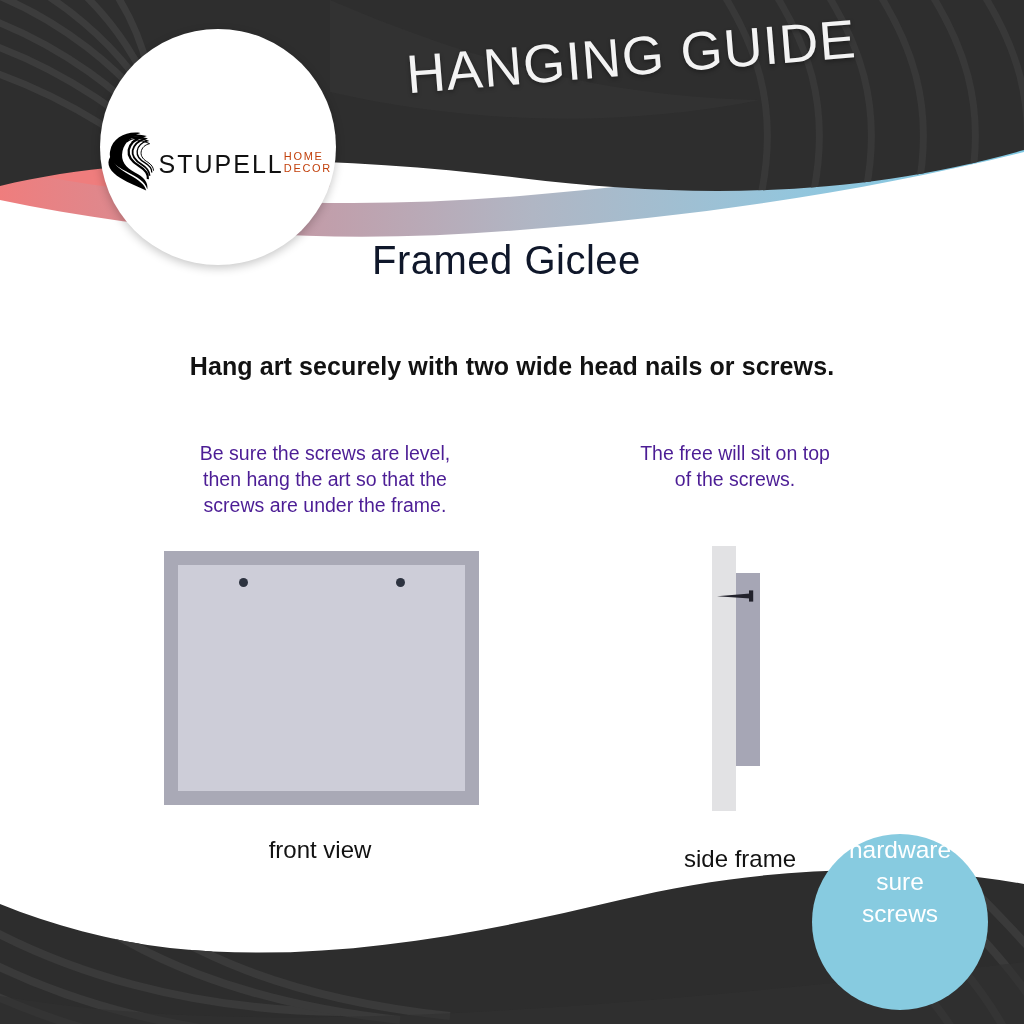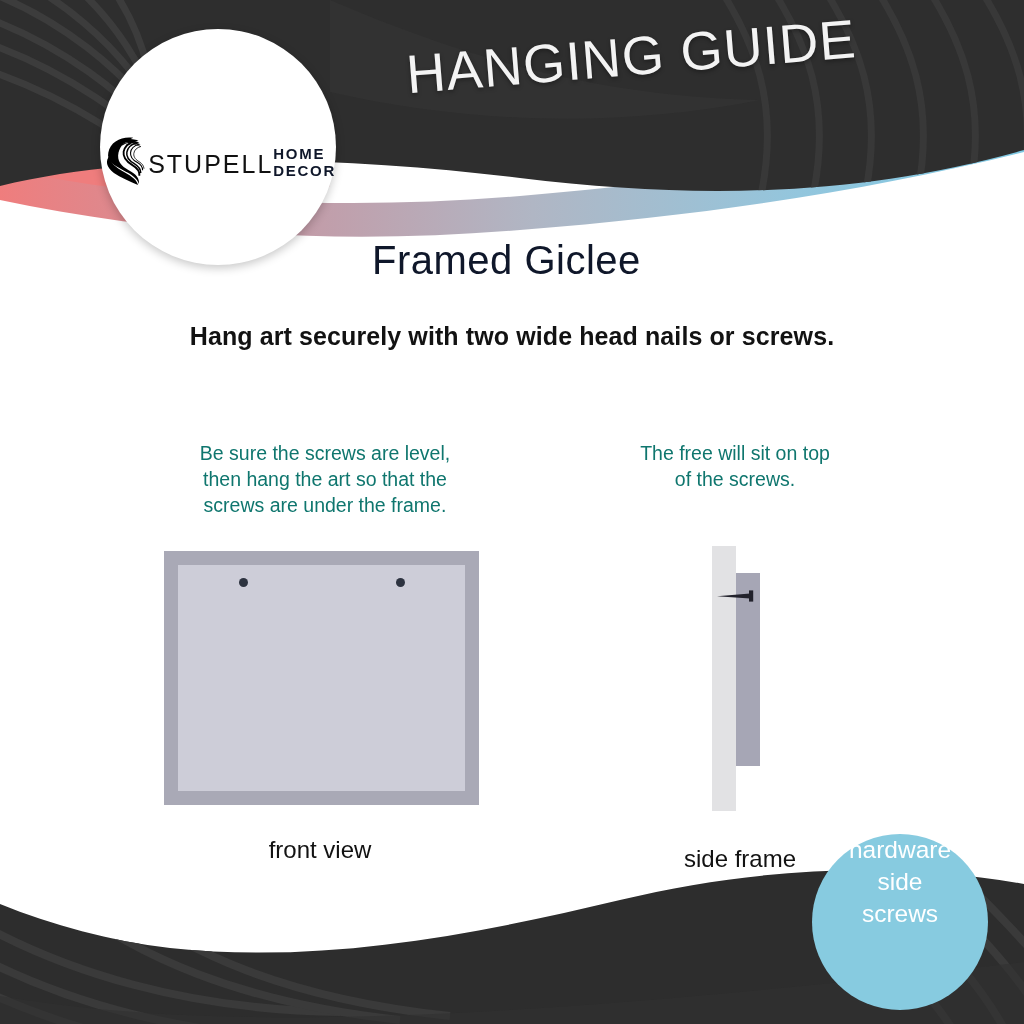--- a/index.html
+++ b/index.html
@@ -51,25 +51,25 @@
     display: block;
   }
   .logo-name {
     font-size: 25px;
     letter-spacing: 2.0px;
     color: #111111;
     margin-top: 8px;
     font-weight: 400;
   }
   .logo-sub {
-    font-size: 15px;
+    font-size: 11px;
     letter-spacing: 1.7px;
-    color: #0f172a;
+    color: #c2410c;
     margin-top: 3px;
-    font-weight: 700;
+    font-weight: 400;
   }
 
   
   .guide-title {
     position: absolute;
     left: 372px;
     top: 46px;
     width: 520px;
     text-align: center;
     font-size: 54px;
@@ -88,42 +88,42 @@
     left: 372px;
     top: 238px;
     font-size: 40px;
     font-weight: 400;
     color: #0f172a;
     letter-spacing: 0.5px;
   }
   .lead-line {
     position: absolute;
     left: 0;
-    top: 322px;
+    top: 352px;
     width: 1024px;
     text-align: center;
     font-size: 25px;
     font-weight: 600;
     color: #121212;
     letter-spacing: 0.1px;
   }
 
   
   .col {
     position: absolute;
     top: 440px;
   }
   .col-left  { left: 120px;  width: 410px; }
   .col-right { left: 560px;  width: 350px; }
 
   .col-caption {
     text-align: center;
     font-size: 19.5px;
     line-height: 26px;
-    color: #0f766e;
+    color: #4c1d95;
     font-weight: 500;
     white-space: pre-line;
   }
 
   
   .front-view-wrap {
     position: absolute;
     left: 164px;
     top: 551px;
     width: 315px;
@@ -343,17 +343,17 @@
       <path d="M1,6.2 L34,3.4 L34,8.6 Z" fill="#22222c"></path>
       <rect x="33" y="0.4" width="4.2" height="11.2" fill="#22222c"></rect>
     </svg>
   </div>
 
   <div class="view-label front">front view</div>
   <div class="view-label side">side frame</div>
 
   <div class="hf-badge">
     <div>hardware</div>
-    <div>side</div>
+    <div>sure</div>
     <div>screws</div>
   </div>
 
 </div>
 
 </body></html>

